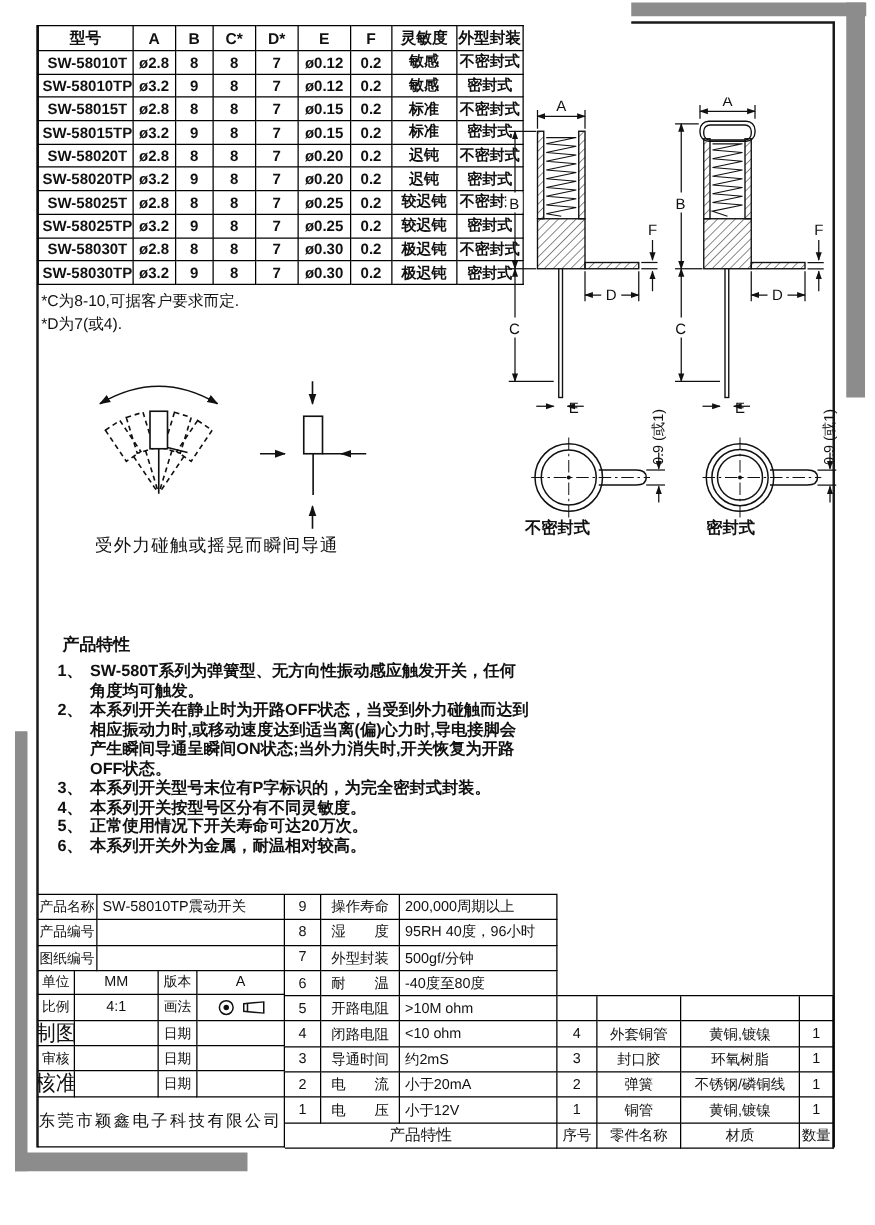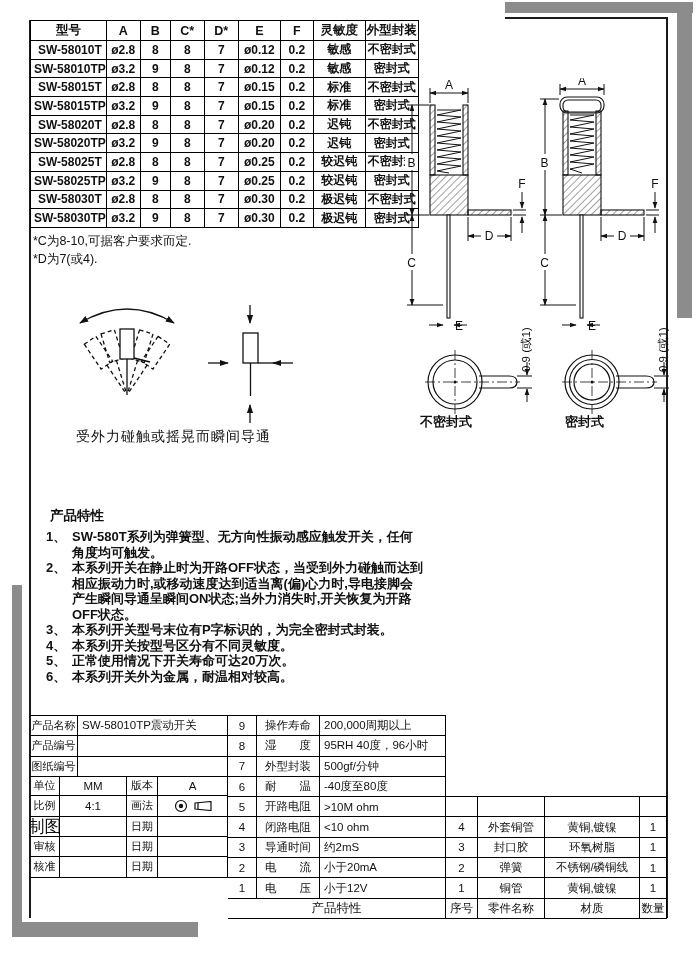--- a/index.html
+++ b/index.html
@@ -435,26 +435,27 @@
       <div class="c" style="font-size:17px">制图</div>
       <div class="c"></div>
       <div class="c" style="font-size:11px">日期</div>
       <div class="c"></div>
 
       <div class="c" style="font-size:11px">审核</div>
       <div class="c"></div>
       <div class="c" style="font-size:11px">日期</div>
       <div class="c"></div>
 
-      <div class="c" style="font-size:11px">核准</div>
+      <div class="c" style="font-size:17px">核准</div>
       <div class="c"></div>
       <div class="c" style="font-size:11px">日期</div>
       <div class="c"></div>
     </div>
 
+    <div class="tbCo">东莞市颖鑫电子科技有限公司</div>
 
     <div class="tbS">
       <div class="c">9</div>
         <div class="c">操作寿命</div>
         <div class="c cl">200,000周期以上</div>
       <div class="c">8</div>
         <div class="c">湿　　度</div>
         <div class="c cl">95RH 40度，96小时</div>
       <div class="c">7</div>
         <div class="c">外型封装</div>

